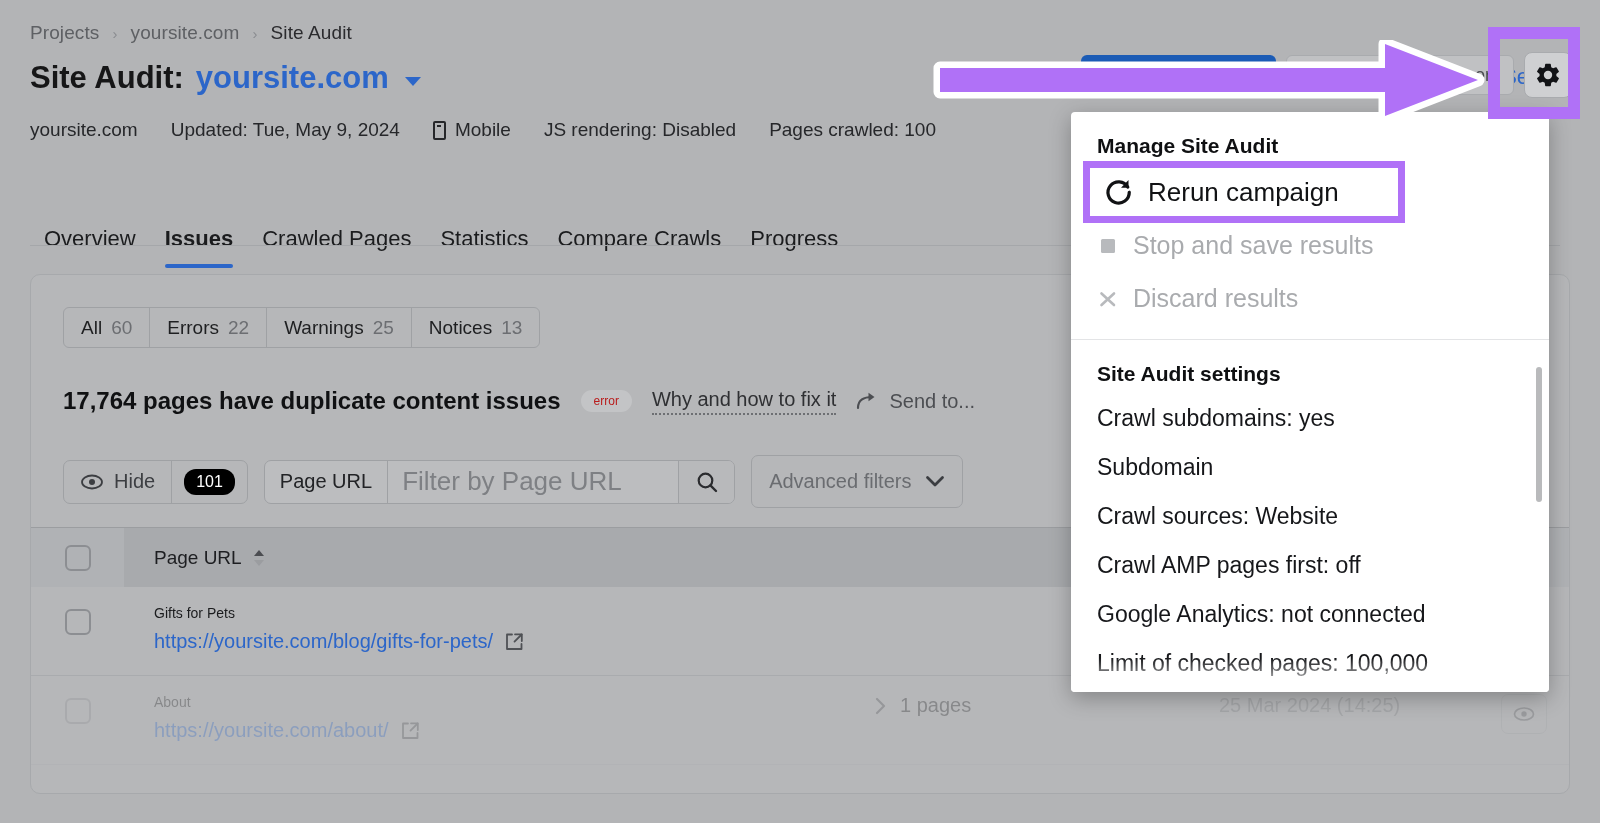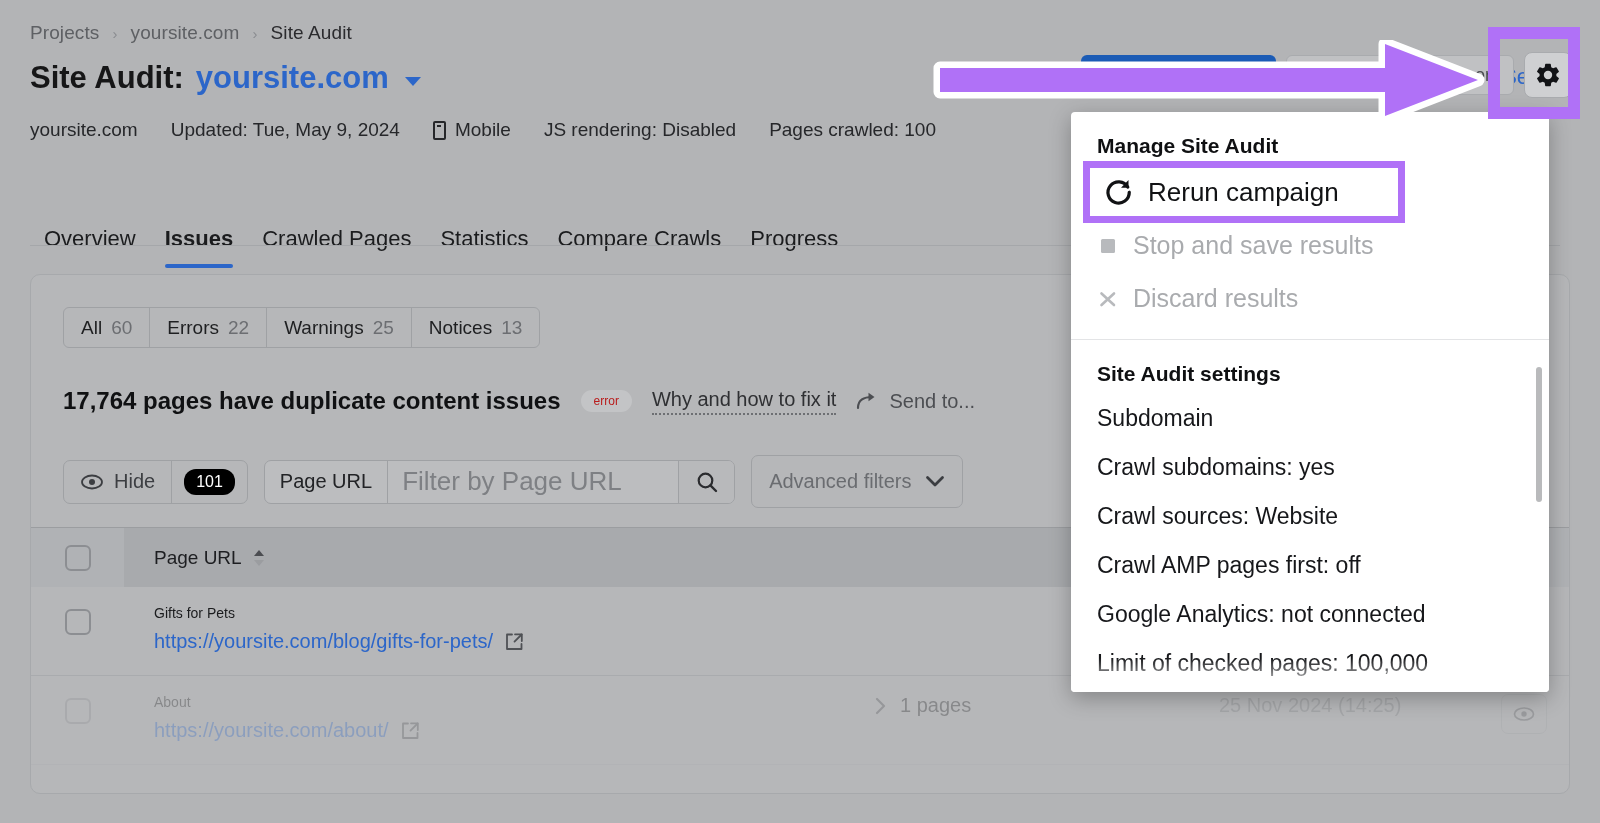--- a/index.html
+++ b/index.html
@@ -474,21 +474,21 @@
           </div>
         </div>
         <div class="td-dup">
           <span>
             <svg width="13" height="20" viewBox="0 0 13 20">
                 <path d="M3 3 L10 10 L3 17" fill="none" stroke="#4f5155" stroke-width="2.2" stroke-linecap="round" stroke-linejoin="round"></path>
               </svg>
           </span>
           <span>1 pages</span>
         </div>
-        <div class="td-date">25 Nov 2024 (14:25)</div>
+        <div class="td-date">25 Mar 2024 (14:25)</div>
         <div class="td-eye">
           <span class="eye-box">
             <span>
               <svg width="24" height="18" viewBox="0 0 24 18">
                   <ellipse cx="12" cy="9" rx="9.5" ry="6" fill="none" stroke="#5c5e62" stroke-width="1.7"></ellipse>
                   <circle cx="12" cy="9" r="2.7" fill="#5c5e62"></circle>
                 </svg>
             </span>
           </span>
         </div>
@@ -525,22 +525,22 @@
             <line x1="17" y1="5.5" x2="4.5" y2="17" stroke="#b8babd" stroke-width="2.6" stroke-linecap="round"></line>
           </svg>
       </span>
       <span>Discard results</span>
     </div>
 
     <div class="dd-divider"></div>
 
     <div class="dd-section-title">Site Audit settings</div>
 
+    <div class="dd-setting">Crawl subdomains: yes</div>
     <div class="dd-setting">Subdomain</div>
-    <div class="dd-setting">Crawl subdomains: yes</div>
     <div class="dd-setting">Crawl sources: Website</div>
     <div class="dd-setting">Crawl AMP pages first: off</div>
     <div class="dd-setting">Google Analytics: not connected</div>
     <div class="dd-setting">Limit of checked pages: 100,000</div>
 
     <div class="dd-scrollbar"></div>
     <div class="dd-fade"></div>
   </div>
 
   <div class="hl-rerun">

